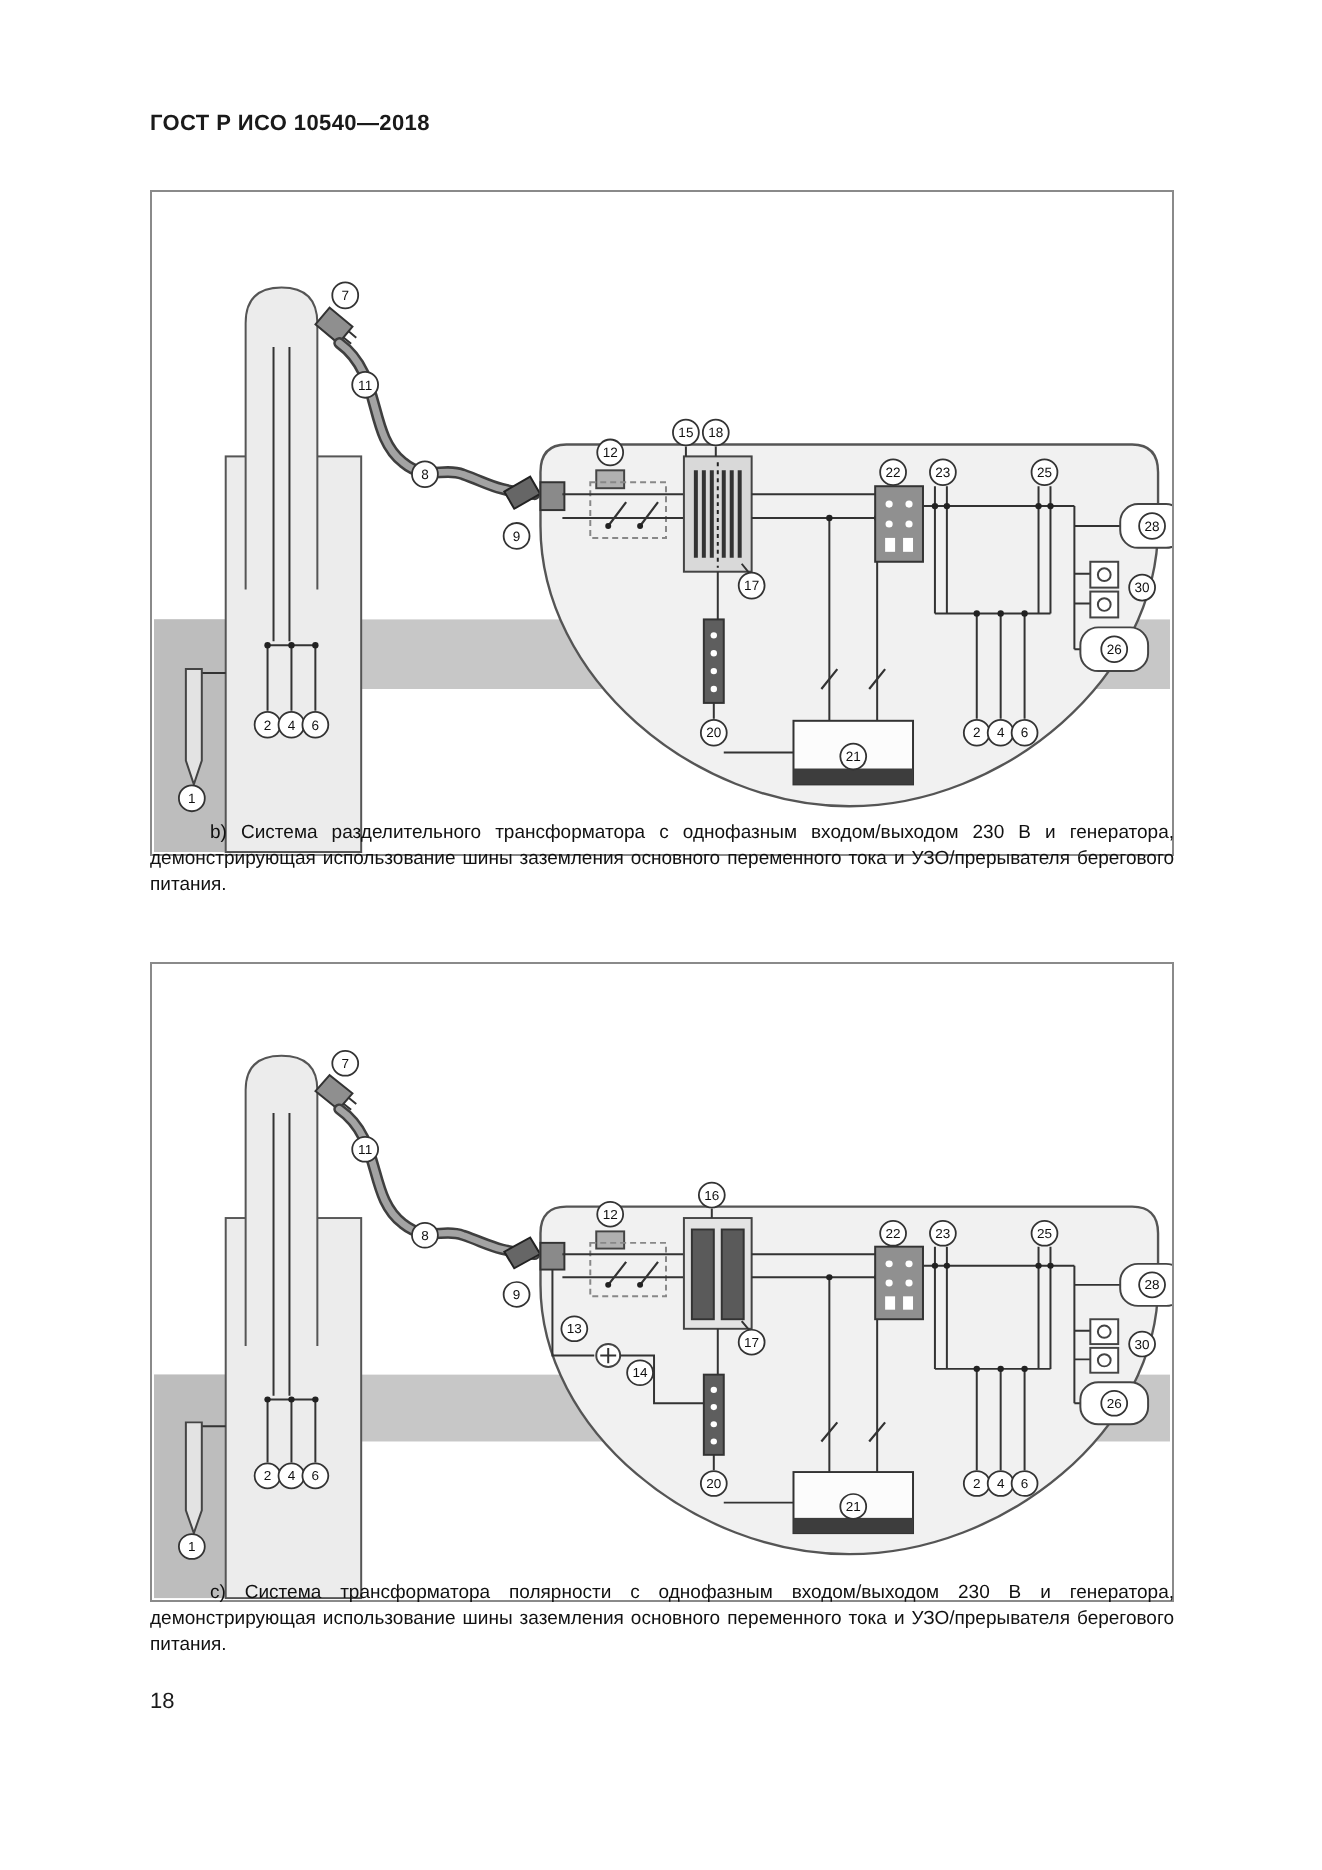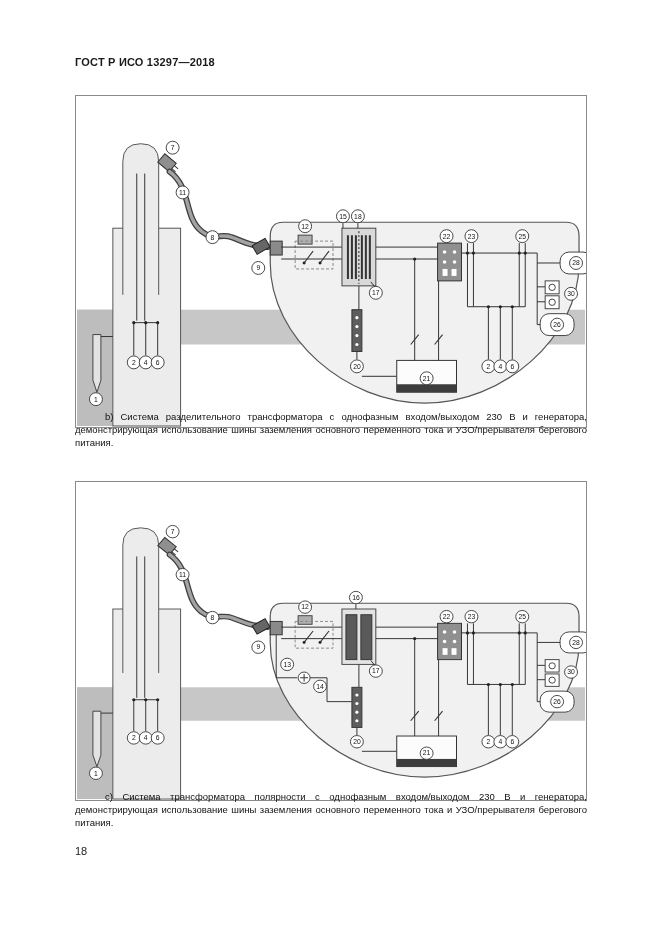--- a/index.html
+++ b/index.html
@@ -28,21 +28,21 @@
   .callout circle{fill:#fff;stroke:#333;stroke-width:0.9;}
   .callout text{font:6.8px "Liberation Sans",sans-serif;text-anchor:middle;fill:#111;}
   .dot{fill:#222;stroke:none;}
   .outlet{fill:#fff;stroke:#444;stroke-width:1;}
 </style>
 </head>
 <body>
 
 <div class="page">
 
-  <div class="hdr">ГОСТ Р ИСО 13297—2018</div>
+  <div class="hdr">ГОСТ Р ИСО 10540—2018</div>
 
   <div class="figframe frame-b">
     <svg width="510" height="331" viewBox="0 0 512 333" preserveAspectRatio="none">
 
       <g>
         <rect x="1" y="215" width="510" height="35" fill="#c7c7c7"></rect>
         <rect x="1" y="215" width="36" height="117" fill="#bdbdbd"></rect>
       </g>
 
       <g>

